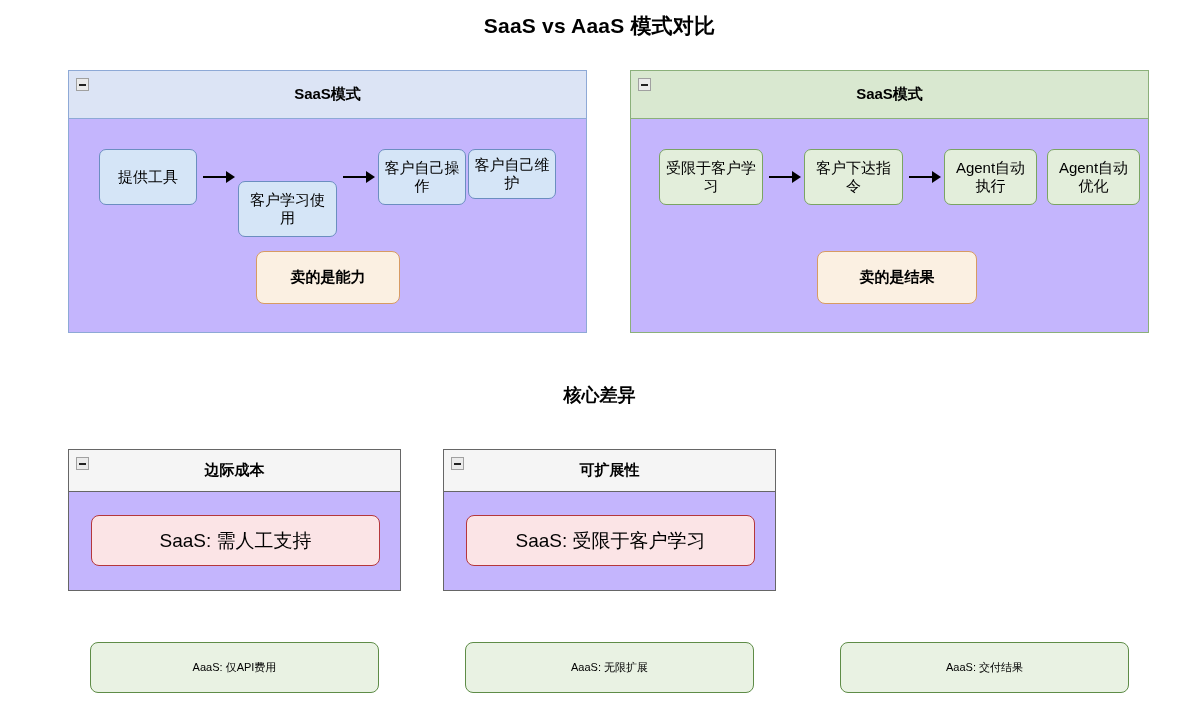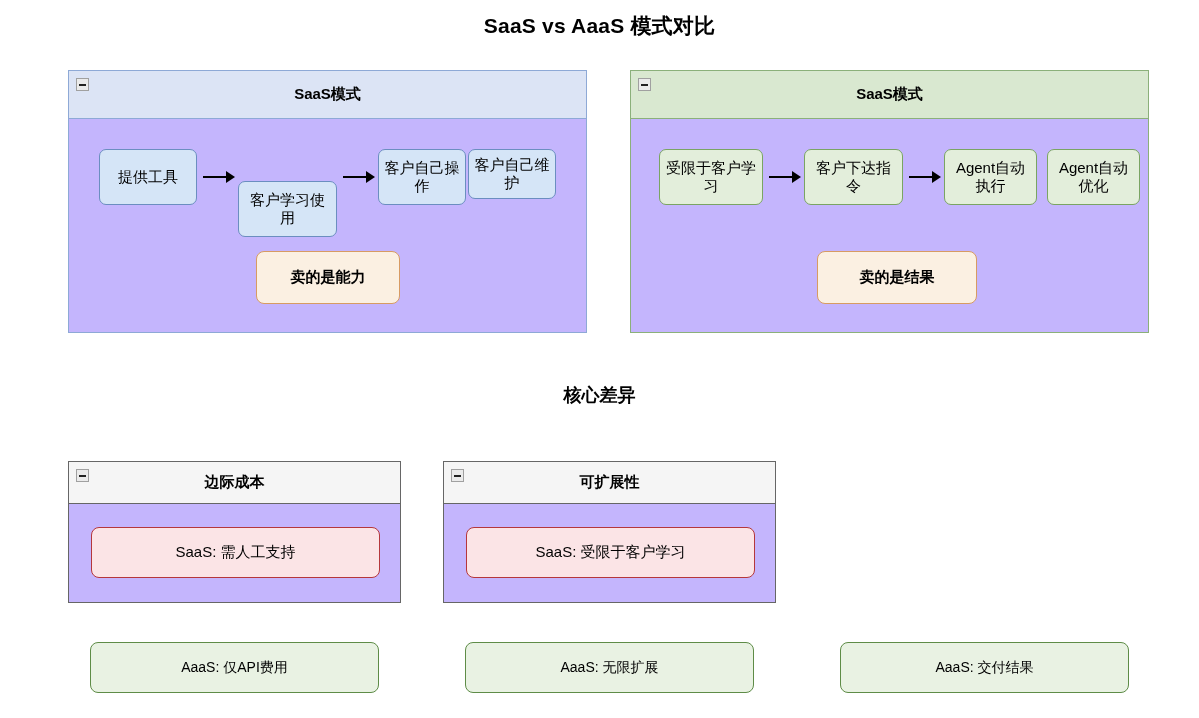--- a/index.html
+++ b/index.html
@@ -89,43 +89,43 @@
   .hl-box {
     position: absolute;
     background: #fbf0e2;
     border: 1px solid #d79b63;
     border-radius: 8px;
     display: flex; align-items: center; justify-content: center;
     font-size: 15px; font-weight: bold;
   }
 
   
-  .panel-diff { top: 449px; width: 333px; height: 142px; border-color: #666; margin-top: 12px; }
+  .panel-diff { top: 449px; width: 333px; height: 142px; border-color: #666; }
   .panel-diff .head-wrap { position:absolute; left:0; top:0; width:100%; height:42px; }
   .panel-diff .panel-head { background: #f5f5f5; border-bottom-color: #666; }
   .panel-diff-1 { left: 68px; }
   .panel-diff-2 { left: 443px; }
   .panel-diff-3 { left: 818px; }
 
   .saas-chip {
     position: absolute;
     left: 22px; top: 65px; width: 289px; height: 51px;
     background: #fbe4e6; border: 1px solid #b5373c;
     border-radius: 8px;
     display: flex; align-items: center; justify-content: center;
-    font-size: 15px;
+    font-size: 19px;
   }
 
   .aaas-chip {
     position: absolute;
     top: 642px; width: 289px; height: 51px;
     background: #e9f2e3; border: 1px solid #5e8c47;
     border-radius: 8px;
     display: flex; align-items: center; justify-content: center;
-    font-size: 14px;
+    font-size: 11px;
   }
   .aaas-chip-1 { left: 90px; }
   .aaas-chip-2 { left: 465px; }
   .aaas-chip-3 { left: 840px; }
 </style>
 </head>
 <body>
 
 <div id="canvas">
 

